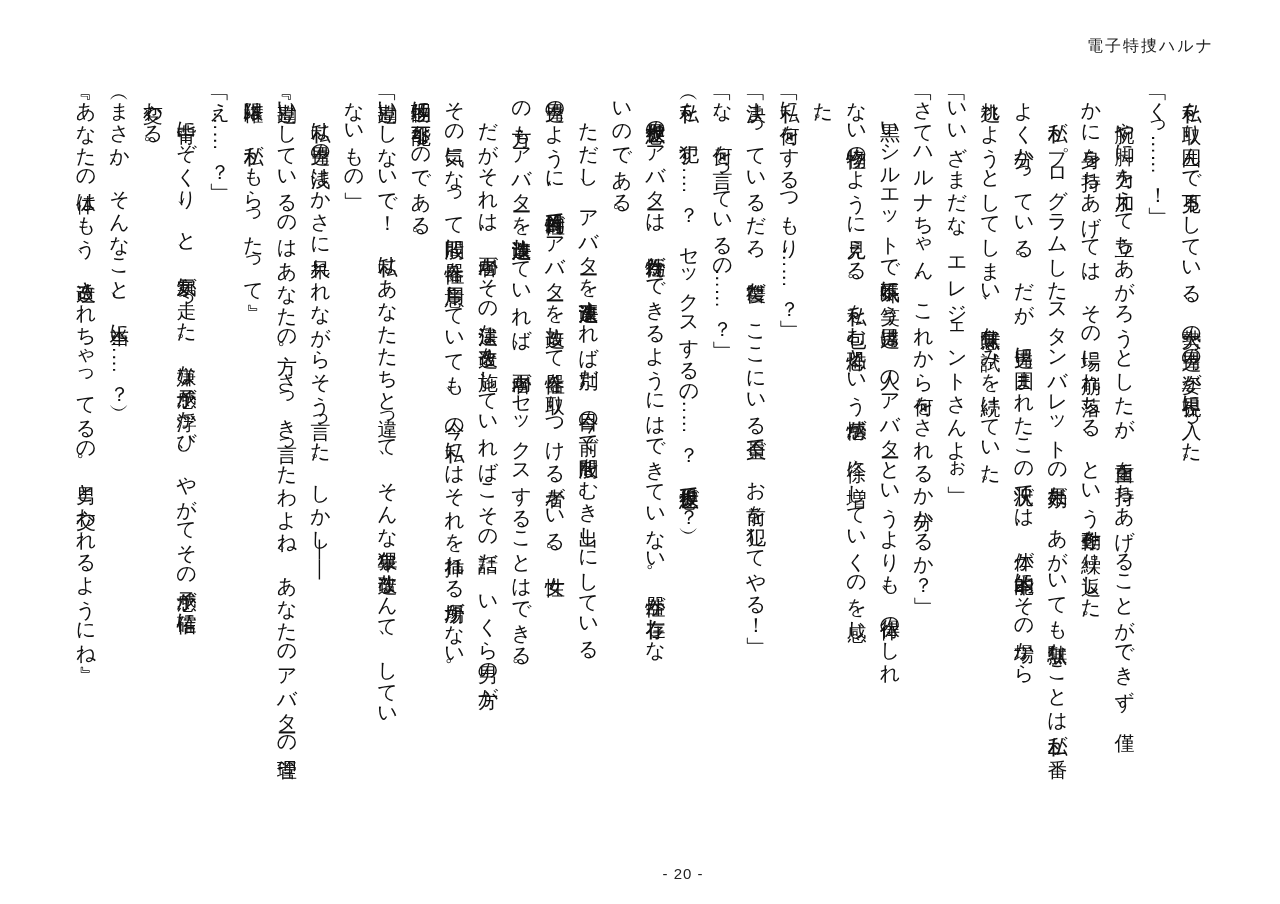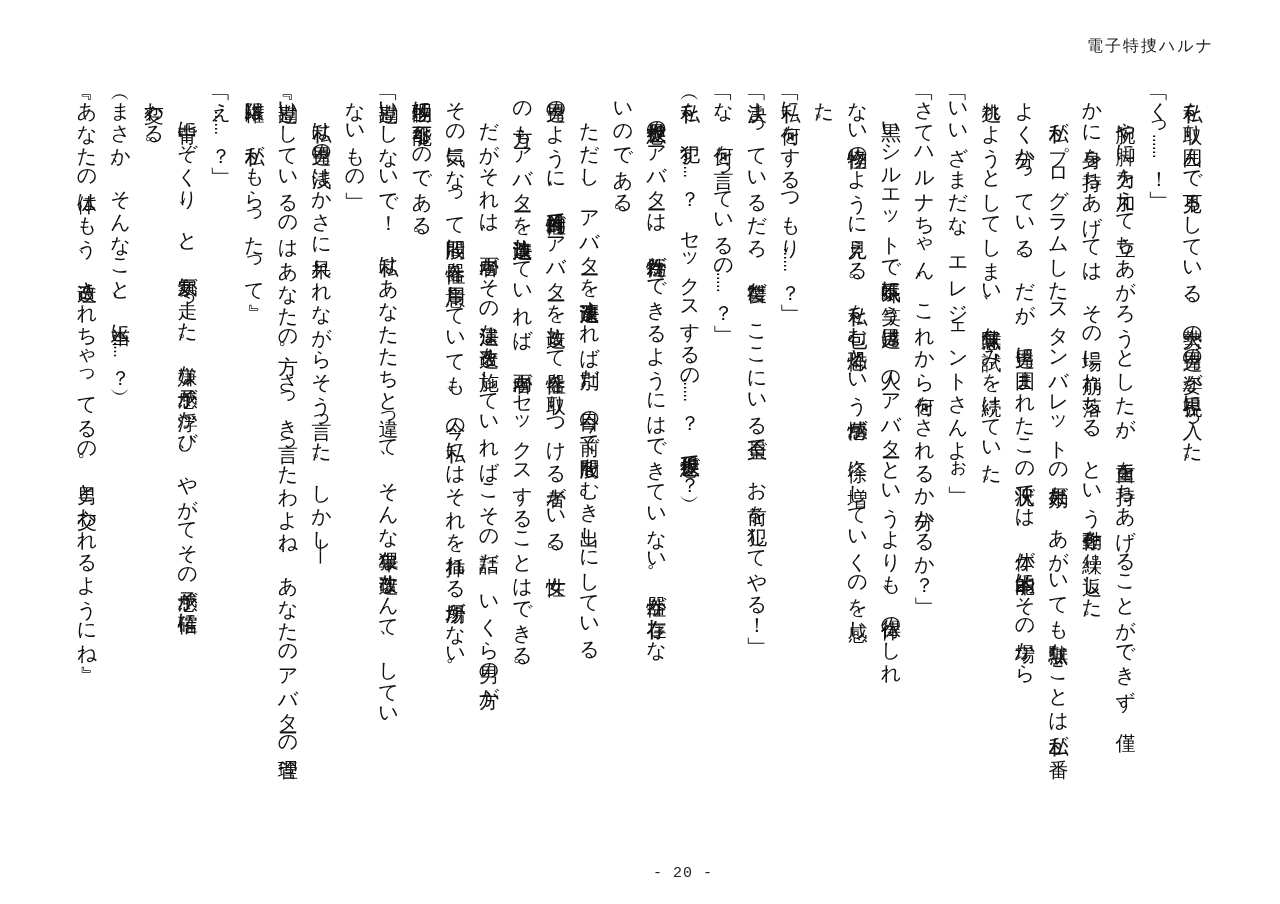--- a/index.html
+++ b/index.html
@@ -6,21 +6,21 @@
     margin: 0;
     padding: 0;
     background: #ffffff;
   }
   .page {
     position: relative;
     width: 1280px;
     height: 904px;
     background: #ffffff;
     overflow: hidden;
-    font-family: Liberation Mono, monospace;
+    font-family: Liberation Sans, sans-serif;
     color: #1a1a1a;
   }
   .header-title {
     position: absolute;
     top: 36px;
     right: 66px;
     font-size: 16px;
     letter-spacing: 2px;
     color: #222;
     white-space: nowrap;

